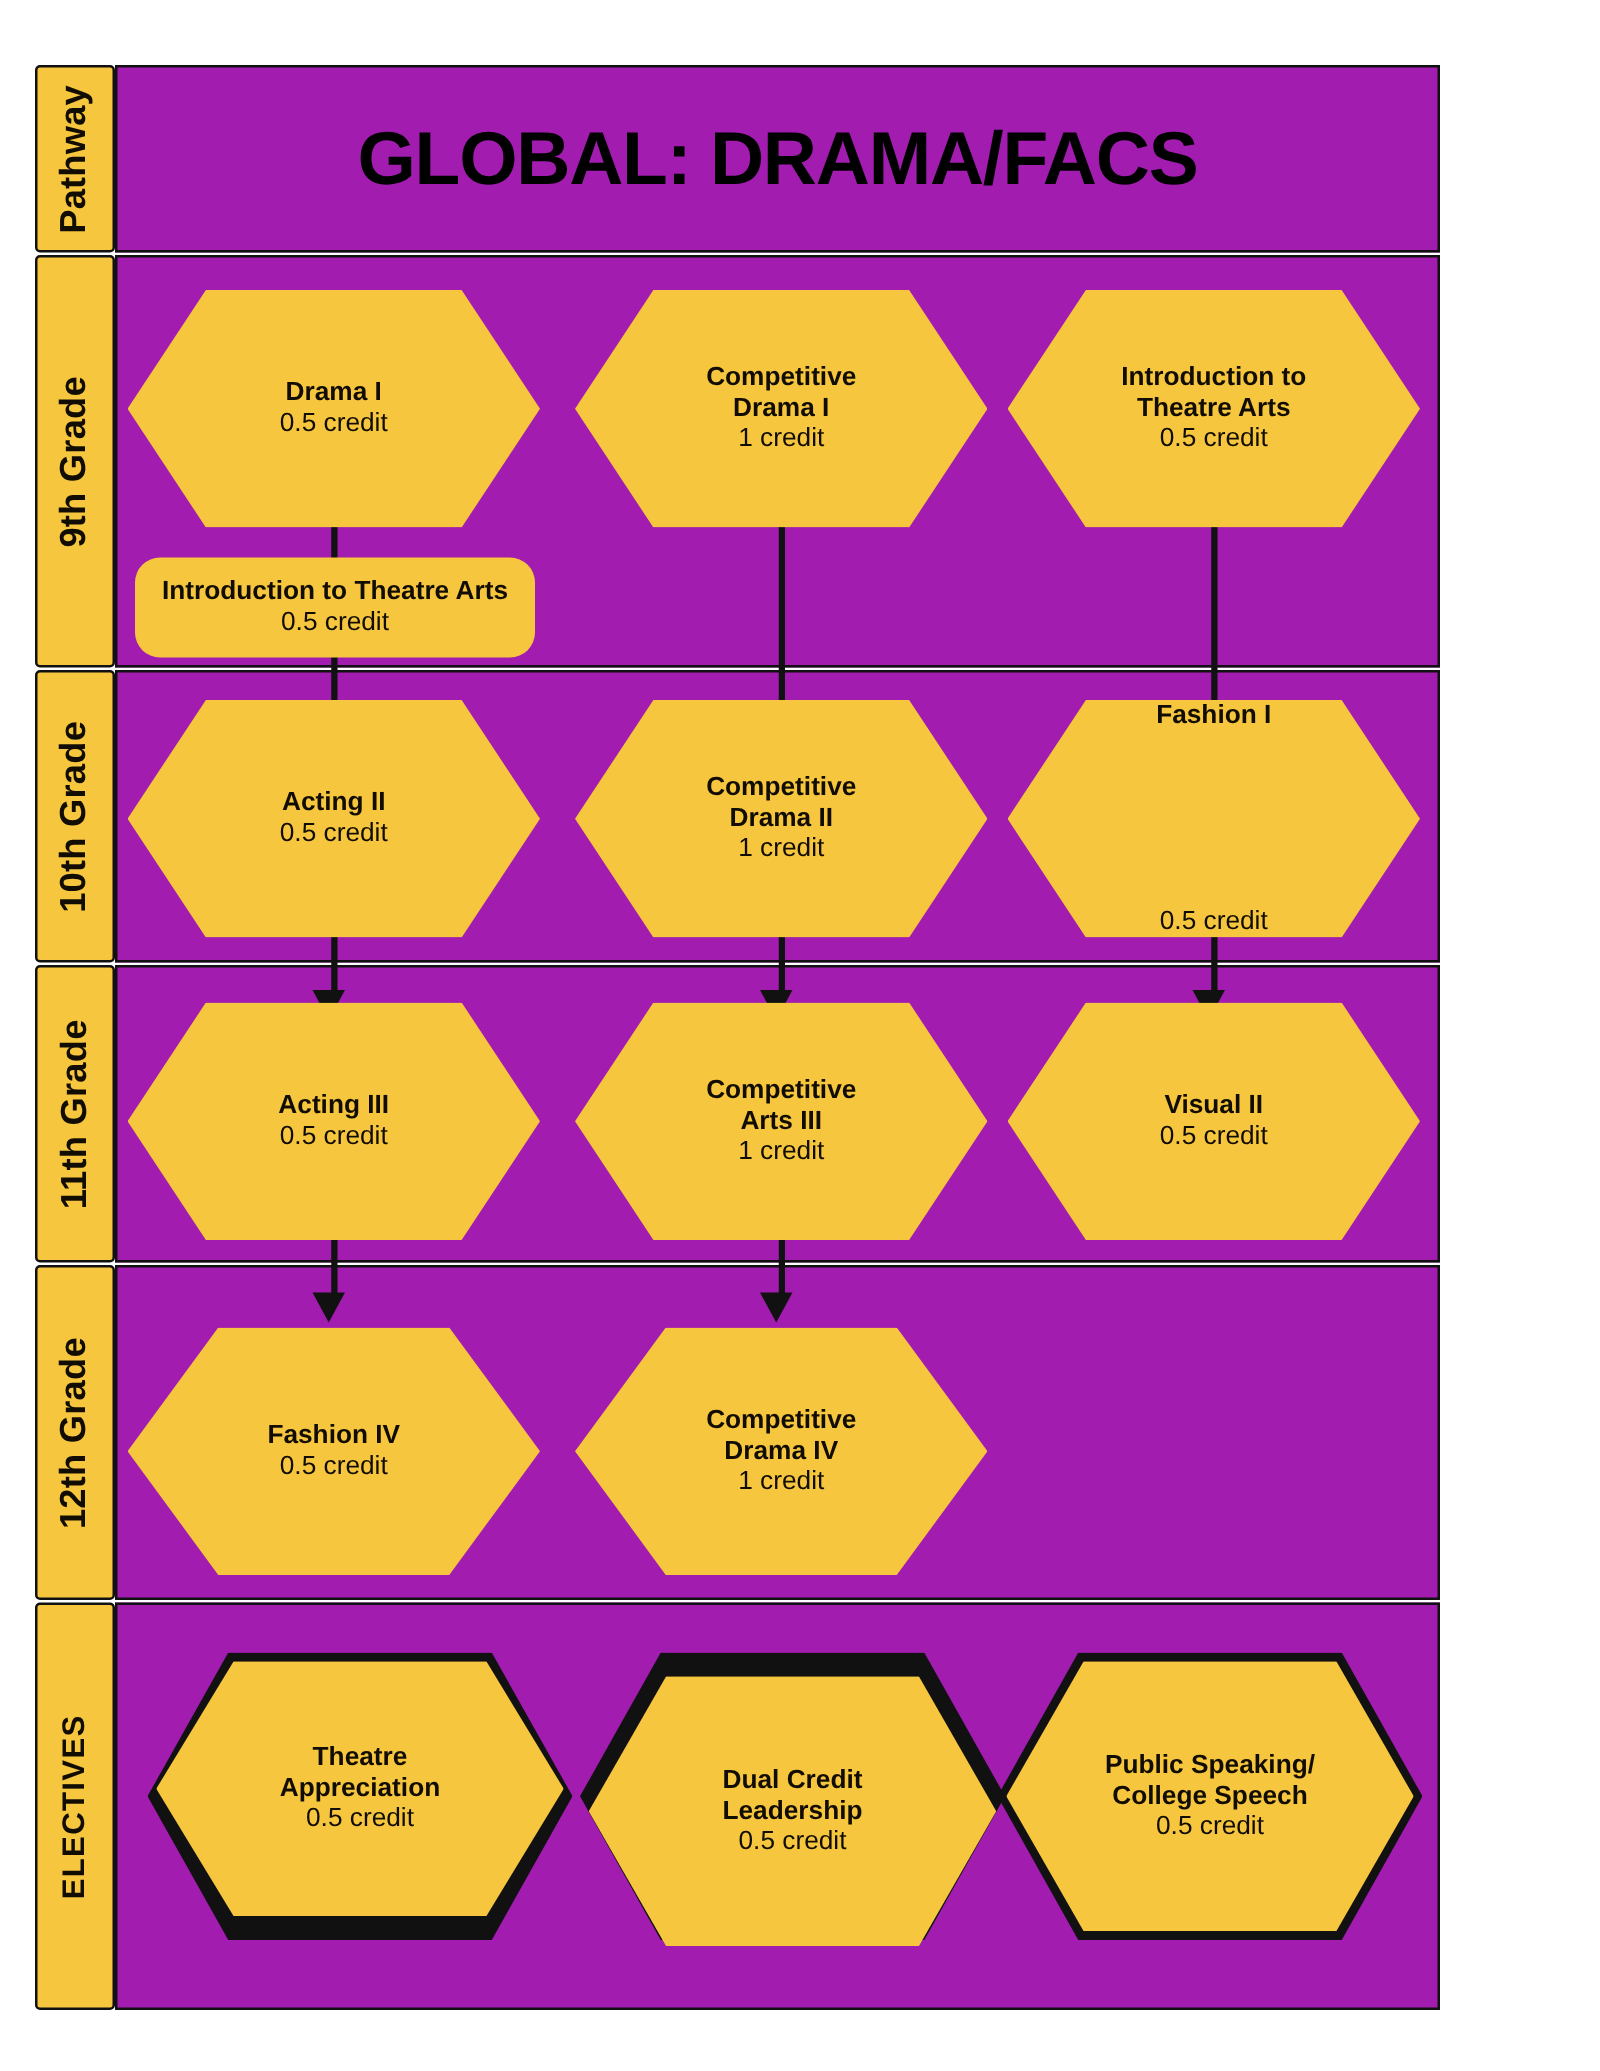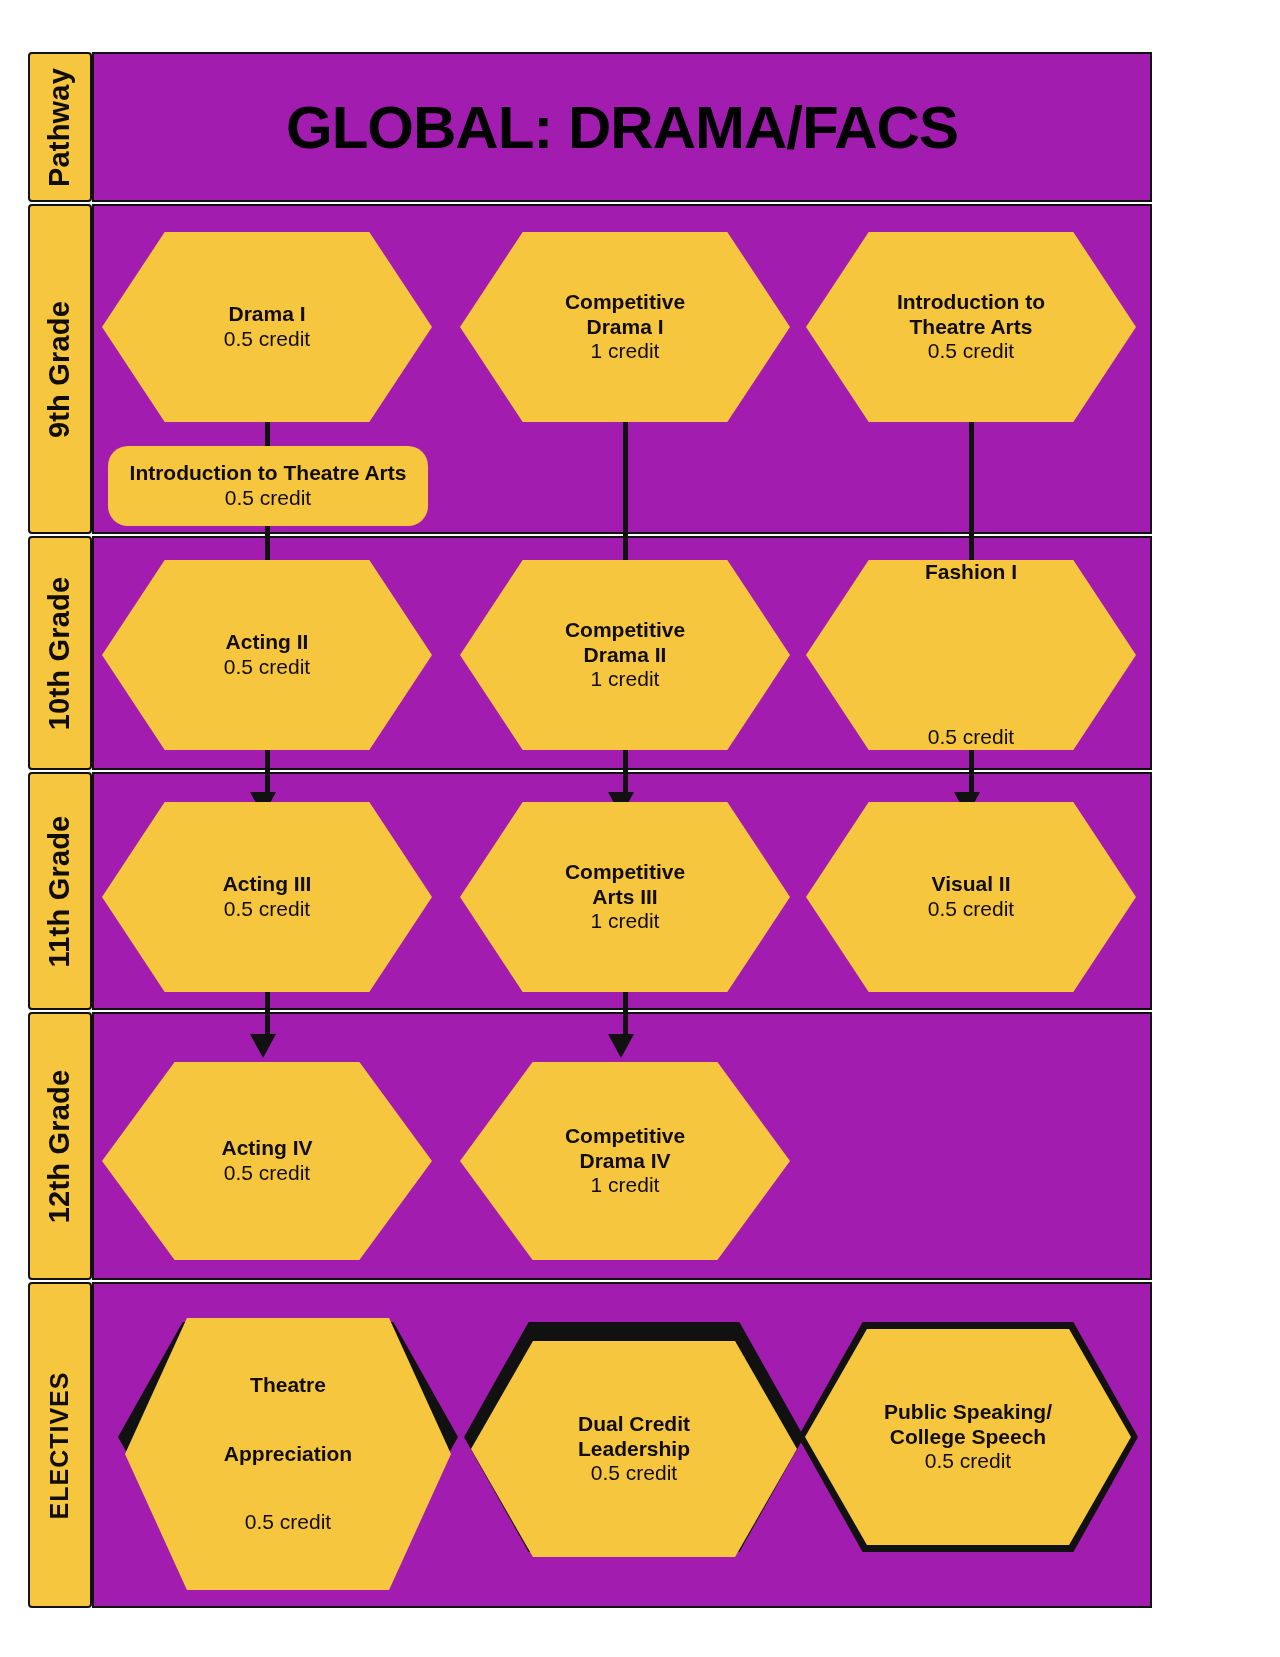--- a/index.html
+++ b/index.html
@@ -221,38 +221,38 @@
 
   <div class="arrowhead" style="left:222px; top:982px;"></div>
   <div class="arrowhead" style="left:580px; top:982px;"></div>
 
   <div class="sidebar-cell" style="top:960px; height:268px;">
     <span class="rot">12th Grade</span>
   </div>
   <div class="row-panel" style="top:960px; height:268px;">
 
     <div class="node hex-narrow" style="left:8px; top:48px; width:330px; height:198px;">
-      <span class="nm">Acting IV</span>
+      <span class="nm">Fashion IV</span>
       <span class="cr">0.5 credit</span>
     </div>
 
     <div class="node hex-narrow" style="left:366px; top:48px; width:330px; height:198px;">
       <span class="nm">Competitive</span>
       <span class="nm">Drama IV</span>
       <span class="cr">1 credit</span>
     </div>
   </div>
 
   <div class="sidebar-cell electives" style="top:1230px; height:326px;">
     <span class="rot">ELECTIVES</span>
   </div>
   <div class="row-panel" style="top:1230px; height:326px;">
 
     <div class="hex-outline" style="left:24px; top:38px; width:340px; height:230px;"></div>
-    <div class="node hex" style="left:31px; top:34px; width:326px; height:272px;gap:44px;">
+    <div class="node hex" style="left:31px; top:45px; width:326px; height:204px;">
       <span class="nm">Theatre</span>
       <span class="nm">Appreciation</span>
       <span class="cr">0.5 credit</span>
     </div>
 
     <div class="hex-outline" style="left:370px; top:38px; width:340px; height:230px;"></div>
     <div class="node hex" style="left:377px; top:45px; width:326px; height:216px;margin-top:12px;">
       <span class="nm">Dual Credit</span>
       <span class="nm">Leadership</span>
       <span class="cr">0.5 credit</span>

